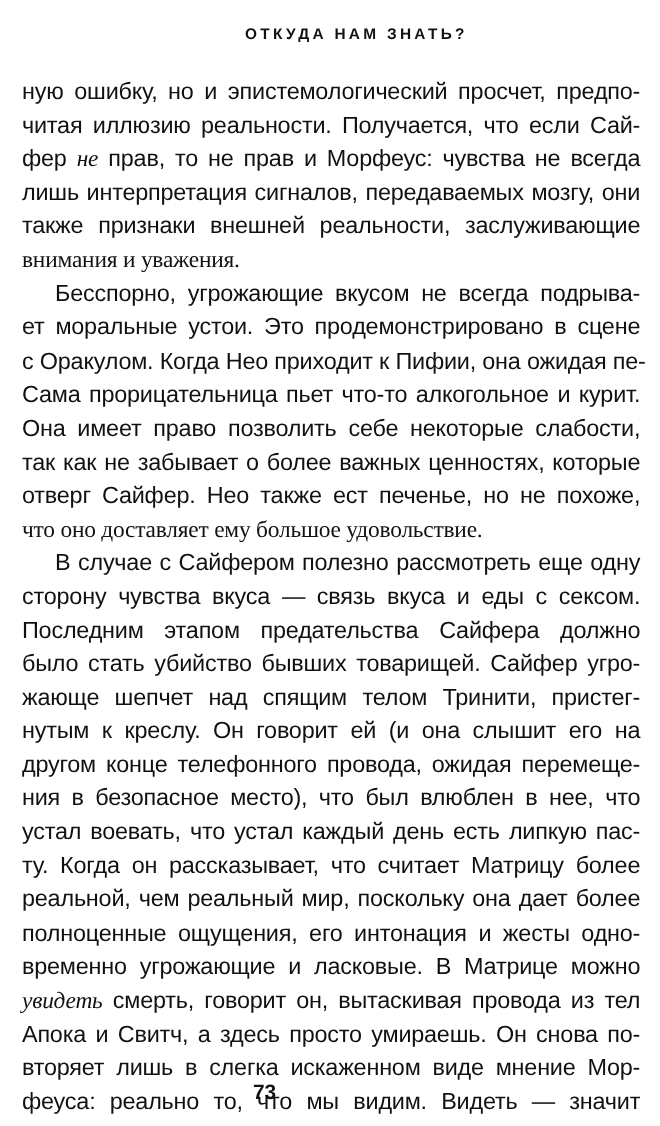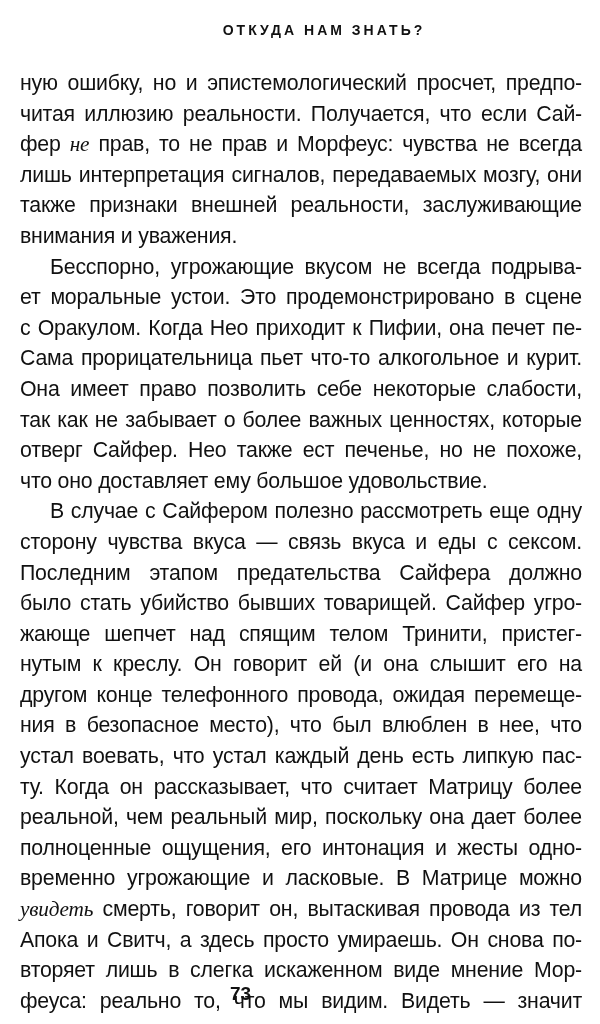--- a/index.html
+++ b/index.html
@@ -38,20 +38,21 @@
     }
     .line {
       display: block;
       white-space: nowrap;
       text-align: justify;
       text-align-last: justify;
       height: 30.6px;
     }
     .line.last {
       text-align-last: left;
+      font-family: Liberation Serif, serif;
     }
     .line.indent {
       text-indent: 30px;
     }
     .line em {
       font-style: italic;
       font-family: Liberation Serif, serif;
     }
     .page-number {
       position: absolute;
@@ -76,21 +77,21 @@
     <span class="line">читая иллюзию реальности. Получается, что если Сай-</span>
     <span class="line">фер <em>не</em> прав, то не прав и Морфеус: чувства не всегда</span>
     <span class="line">лишь интерпретация сигналов, передаваемых мозгу, они</span>
     <span class="line">также признаки внешней реальности, заслуживающие</span>
     <span class="line last">внимания и уважения.</span>
   </div>
 
   <div>
     <span class="line indent">Бесспорно, угрожающие вкусом не всегда подрыва-</span>
     <span class="line">ет моральные устои. Это продемонстрировано в сцене</span>
-    <span class="line">с Оракулом. Когда Нео приходит к Пифии, она печет пе-</span>
+    <span class="line">с Оракулом. Когда Нео приходит к Пифии, она ожидая пе-</span>
     <span class="line">Сама прорицательница пьет что-то алкогольное и курит.</span>
     <span class="line">Она имеет право позволить себе некоторые слабости,</span>
     <span class="line">так как не забывает о более важных ценностях, которые</span>
     <span class="line">отверг Сайфер. Нео также ест печенье, но не похоже,</span>
     <span class="line last">что оно доставляет ему большое удовольствие.</span>
   </div>
 
   <div>
     <span class="line indent">В случае с Сайфером полезно рассмотреть еще одну</span>
     <span class="line">сторону чувства вкуса — связь вкуса и еды с сексом.</span>

